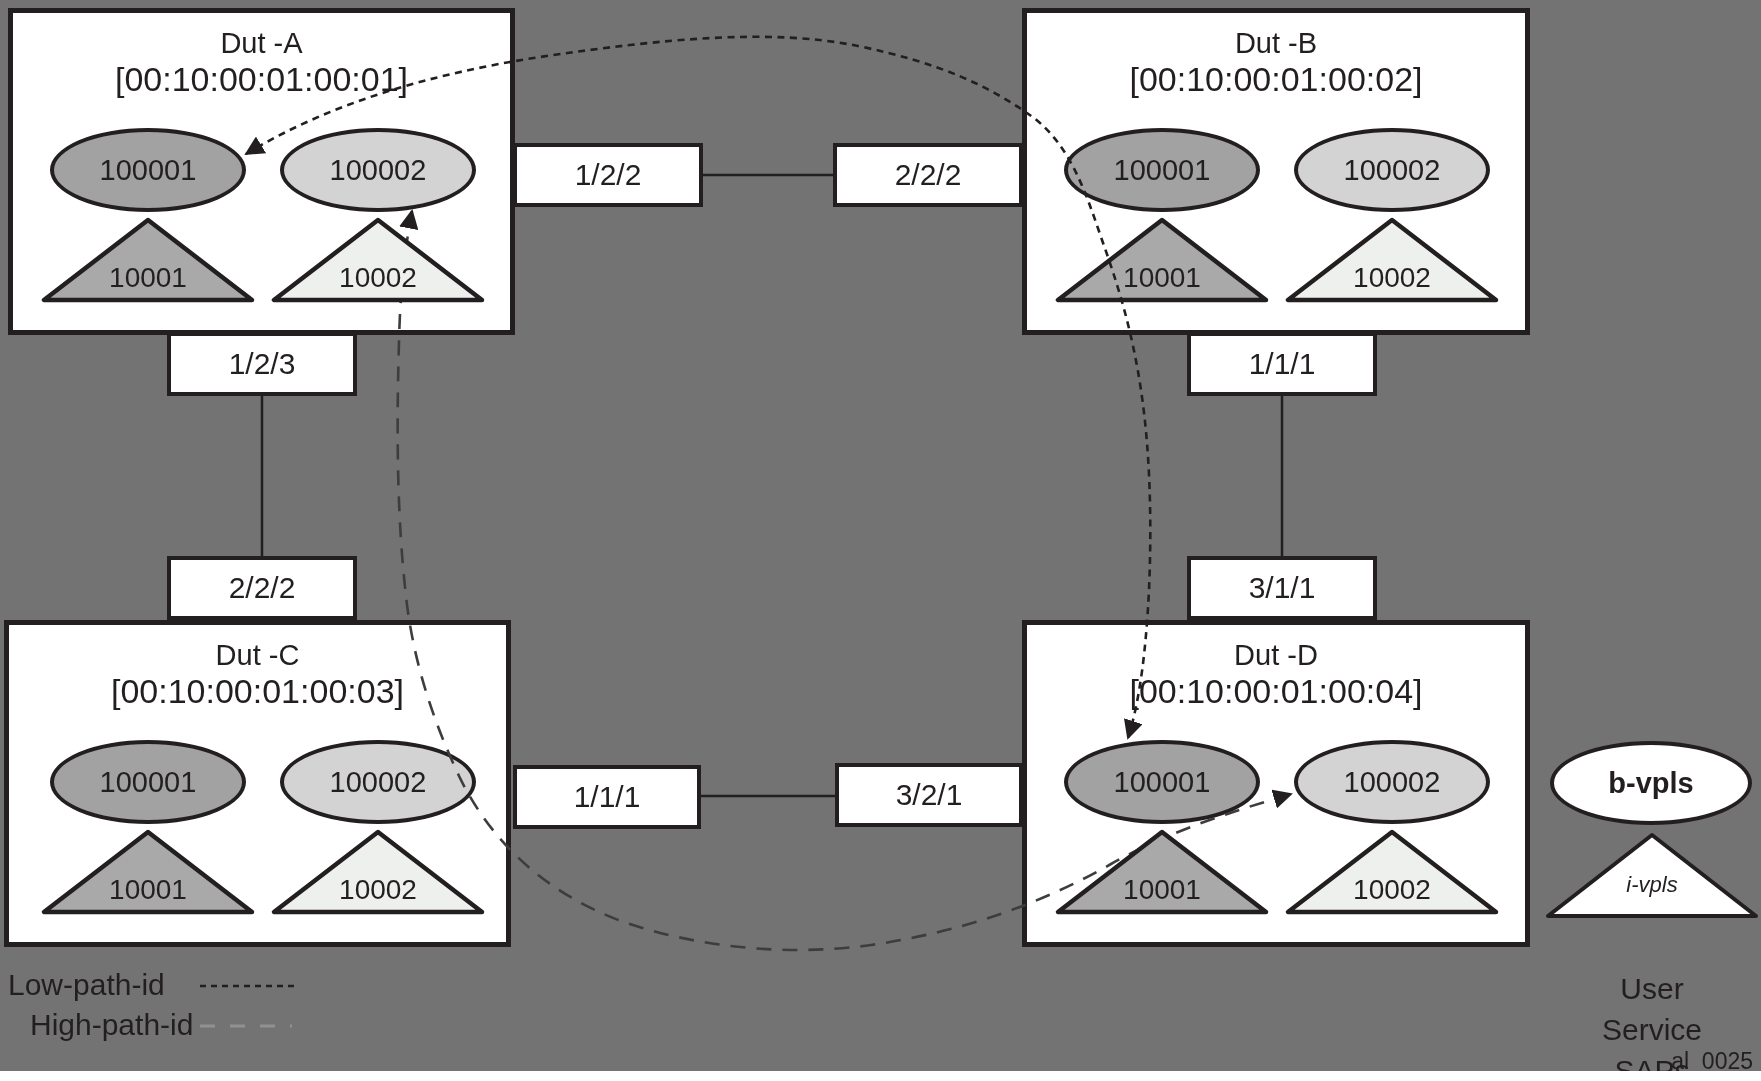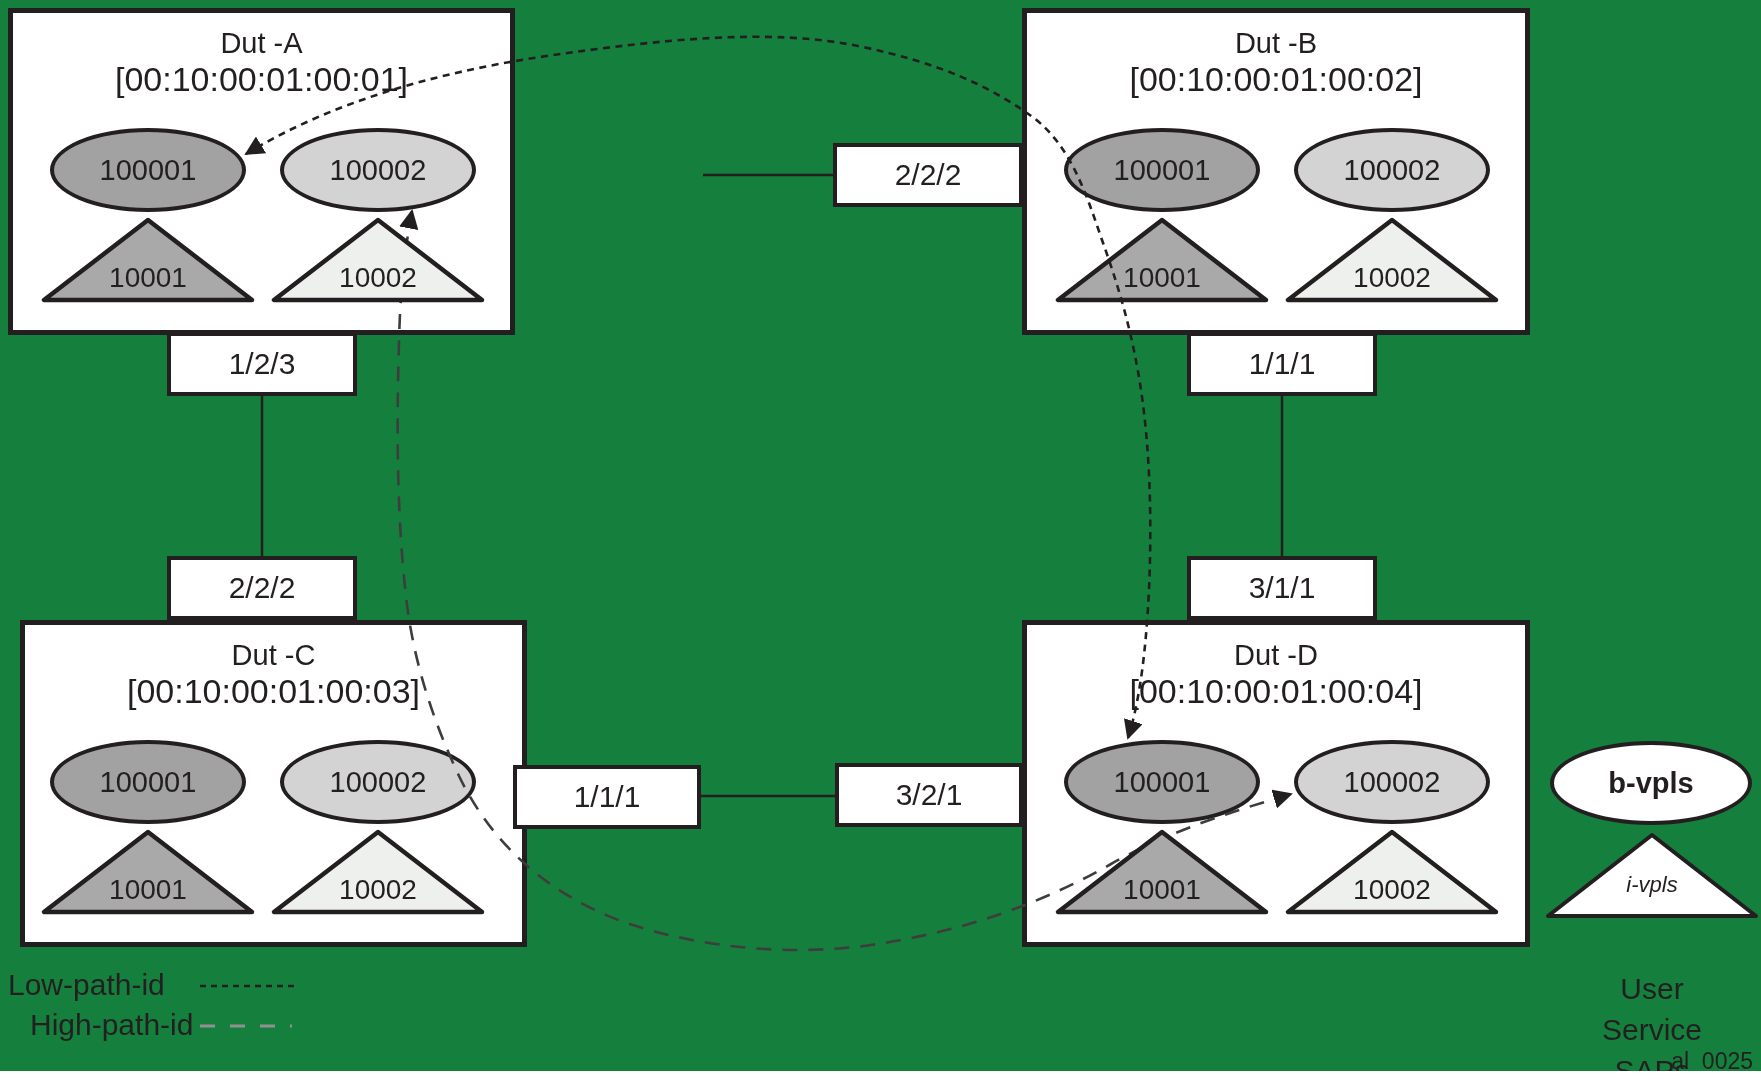--- a/index.html
+++ b/index.html
@@ -7,28 +7,28 @@
     --bvpls-2:#d3d3d3;
     --ivpls-1:#a9a9a9;
     --ivpls-2:#eef0ee;
     --outline:#231f20;
     --low-path:#231f20;
     --high-path:#3d3d3d;
     --high-path-legend:#919191;
   }
   html,body{margin:0;padding:0;background:#ffffff;}
   body{font-family:"Liberation Sans", sans-serif;color:var(--outline);}
-  #stage{position:relative;width:1761px;height:1071px;background:#15803d;overflow:hidden;}
+  #stage{position:relative;width:1761px;height:1071px;background:#737373;overflow:hidden;}
 
   
   .node{position:absolute;width:507px;height:327px;border:5px solid var(--outline);
         background:#ffffff;box-sizing:border-box;}
   .node-a{left:8px;top:8px;}
   .node-b{left:1022px;top:8px;width:508px;}
-  .node-c{left:20px;top:620px;}
+  .node-c{left:4px;top:620px;}
   .node-d{left:1022px;top:620px;width:508px;}
 
   .node-title{position:absolute;left:0;top:12px;width:100%;text-align:center;
               font-size:29px;line-height:36px;}
   .node-mac{position:absolute;left:0;top:48px;width:100%;text-align:center;
             font-size:34px;line-height:36px;}
 
   
   .ell{position:absolute;width:196px;height:84px;border:4px solid var(--outline);
        border-radius:50%;box-sizing:border-box;display:flex;align-items:center;
@@ -110,20 +110,21 @@
 
   <div class="ell c1 e-a1">100001</div>
   <div class="ell c2 e-a2">100002</div>
   <div class="ell c1 e-b1">100001</div>
   <div class="ell c2 e-b2">100002</div>
   <div class="ell c1 e-c1">100001</div>
   <div class="ell c2 e-c2">100002</div>
   <div class="ell c1 e-d1">100001</div>
   <div class="ell c2 e-d2">100002</div>
 
+  <div class="port p-a-right">1/2/2</div>
   <div class="port p-b-left">2/2/2</div>
   <div class="port p-a-bottom">1/2/3</div>
   <div class="port p-c-top">2/2/2</div>
   <div class="port p-b-bottom">1/1/1</div>
   <div class="port p-d-top">3/1/1</div>
   <div class="port p-c-right">1/1/1</div>
   <div class="port p-d-left">3/2/1</div>
 
   <svg class="overlay" viewBox="0 0 1761 1081">
     <defs>

